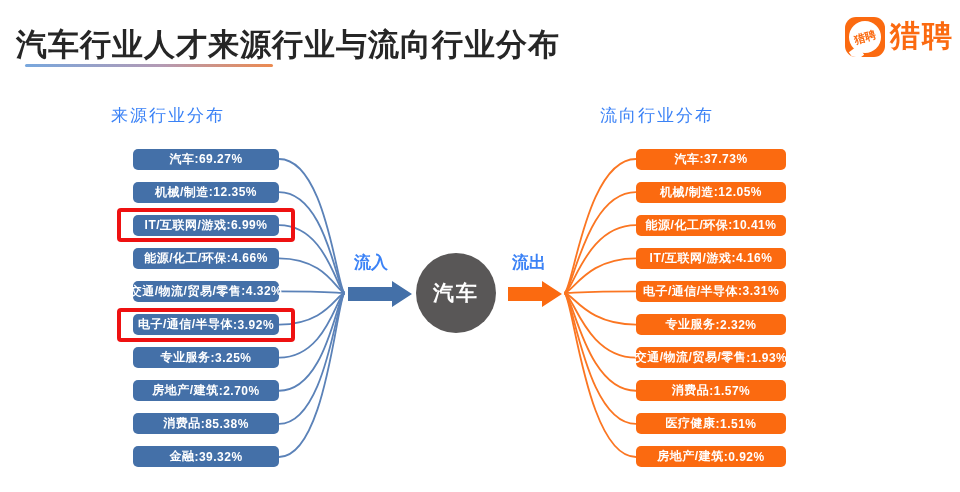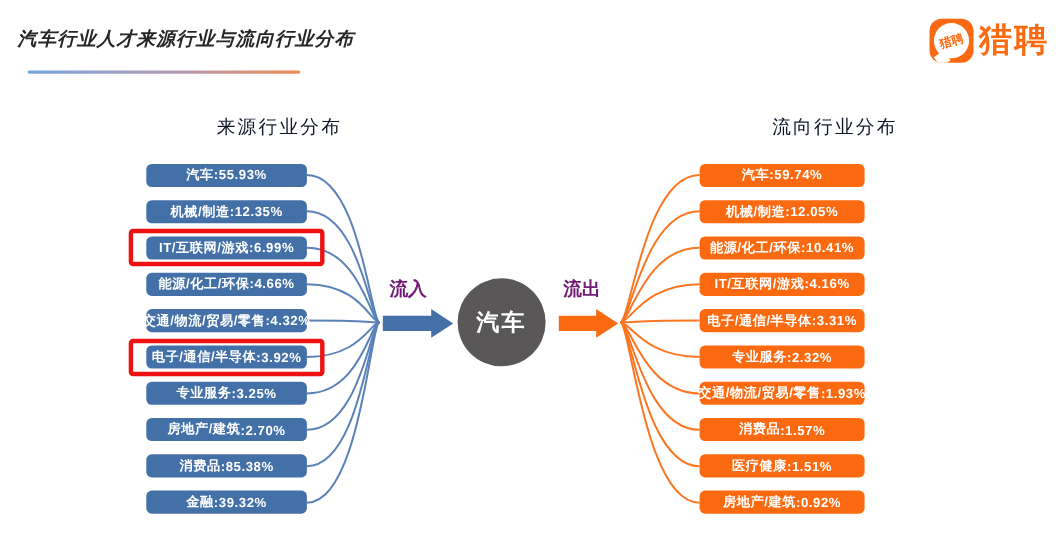--- a/index.html
+++ b/index.html
@@ -7,21 +7,21 @@
   body {
     width:960px; height:492px;
     font-family:"Liberation Sans","DejaVu Sans",sans-serif;
     position:relative; overflow:hidden;
   }
   .canvas { position:relative; width:960px; height:492px; background:#fff; }
 
   
   .page-title {
     position:absolute; left:16px; top:24px;
-    font-size:17px; font-weight:bold; color:#262626; letter-spacing:1px;font-style:italic;
+    font-size:31px; font-weight:bold; color:#262626; letter-spacing:1px;
   }
   .title-underline {
     position:absolute; left:25px; top:64px; width:248px; height:3px;
     border-radius:2px;
     background:linear-gradient(90deg,#78a7dd 0%,#b49ab4 55%,#ec8a50 100%);
   }
 
   
   .logo { position:absolute; right:6px; top:16px; display:flex; align-items:center; gap:5px; }
   .logo-icon {
@@ -38,45 +38,45 @@
   }
   .logo-icon .inner-text {
     position:absolute; inset:0; display:flex; align-items:center; justify-content:center;
     transform:rotate(-16deg);
     font-size:11px; font-weight:bold; color:var(--orange); letter-spacing:0;
   }
   .logo-text { font-size:30px; font-weight:bold; color:var(--orange); letter-spacing:2px; }
 
   
   .col-header {
-    position:absolute; top:104px; width:200px; text-align:right;
-    font-size:17px; color:#0f172a; letter-spacing:2px;
+    position:absolute; top:104px; width:200px; text-align:left;
+    font-size:17px; color:#3b82f6; letter-spacing:2px;
   }
   .col-header.left  { left:111px; }
-  .col-header.right { left:616px; }
+  .col-header.right { left:600px; }
 
   
   .bar {
     position:absolute; height:21px; border-radius:5px;
     color:#fff; font-size:12px; font-weight:bold;
     display:flex; align-items:center; justify-content:center;
     white-space:nowrap; letter-spacing:0.5px;
   }
   .bar.left  { left:133px; width:146px; background:var(--blue); }
   .bar.right { left:636px; width:150px; background:var(--orange); }
 
   .red-box {
     position:absolute; left:117px; width:178px; height:34px;
     border:4px solid var(--red); border-radius:4px; background:transparent;
   }
 
   
   .center-label {
     position:absolute; top:251px; width:44px; text-align:center;
-    font-size:17px; font-weight:bold; color:#701a75;
+    font-size:17px; font-weight:bold; color:#3b82f6;
   }
   .center-label.inflow  { left:349px; }
   .center-label.outflow { left:507px;text-align:center; }
   .node {
     position:absolute; left:416px; top:253px; width:80px; height:80px;
     border-radius:50%; background:var(--gray);
     color:#fff; font-size:21px; font-weight:bold; letter-spacing:2px;
     display:flex; align-items:center; justify-content:center;
   }
 
@@ -129,21 +129,21 @@
     <span class="logo-text">猎聘</span>
   </div>
 
   <div class="col-header left">来源行业分布</div>
   <div class="col-header right">流向行业分布</div>
 
   <div id="left-bars">
       <div class="bar left" style="top: 148.5px;">
         <span>汽车</span>
         <span>:</span>
-        <span>55.93%</span>
+        <span>69.27%</span>
       </div>
       <div class="bar left" style="top: 181.61px;">
         <span>机械/制造</span>
         <span>:</span>
         <span>12.35%</span>
       </div>
       <div class="bar left" style="top: 214.72px;">
         <span>IT/互联网/游戏</span>
         <span>:</span>
         <span>6.99%</span>
@@ -183,21 +183,21 @@
       <div class="bar left" style="top: 446.49px;">
         <span>金融</span>
         <span>:</span>
         <span>39.32%</span>
       </div>
     </div>
   <div id="right-bars">
       <div class="bar right" style="top: 148.5px;">
         <span>汽车</span>
         <span>:</span>
-        <span>59.74%</span>
+        <span>37.73%</span>
       </div>
       <div class="bar right" style="top: 181.61px;">
         <span>机械/制造</span>
         <span>:</span>
         <span>12.05%</span>
       </div>
       <div class="bar right" style="top: 214.72px;">
         <span>能源/化工/环保</span>
         <span>:</span>
         <span>10.41%</span>

